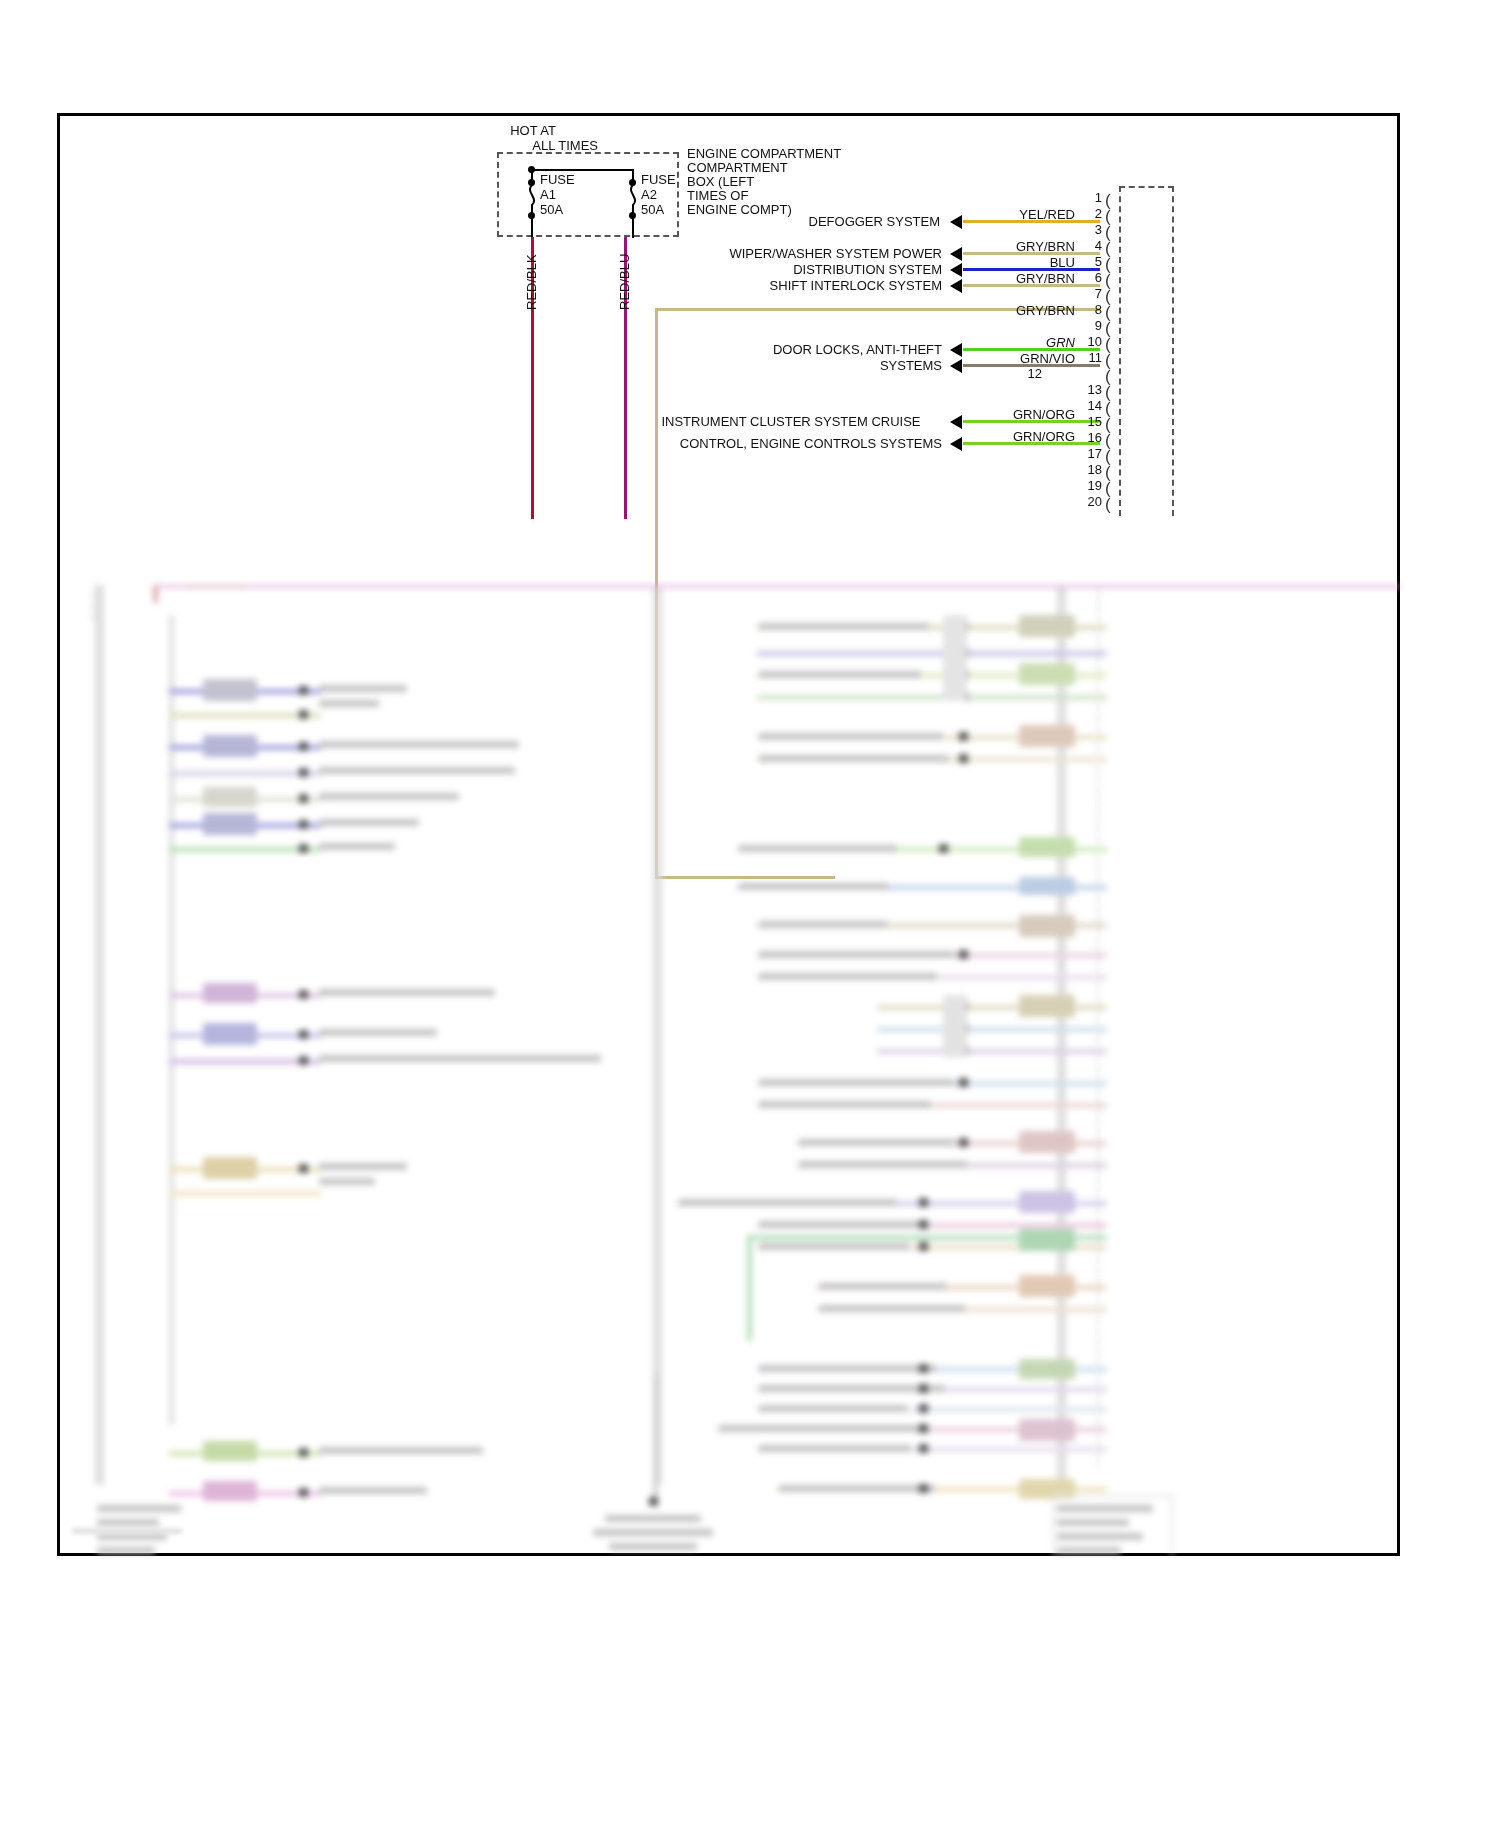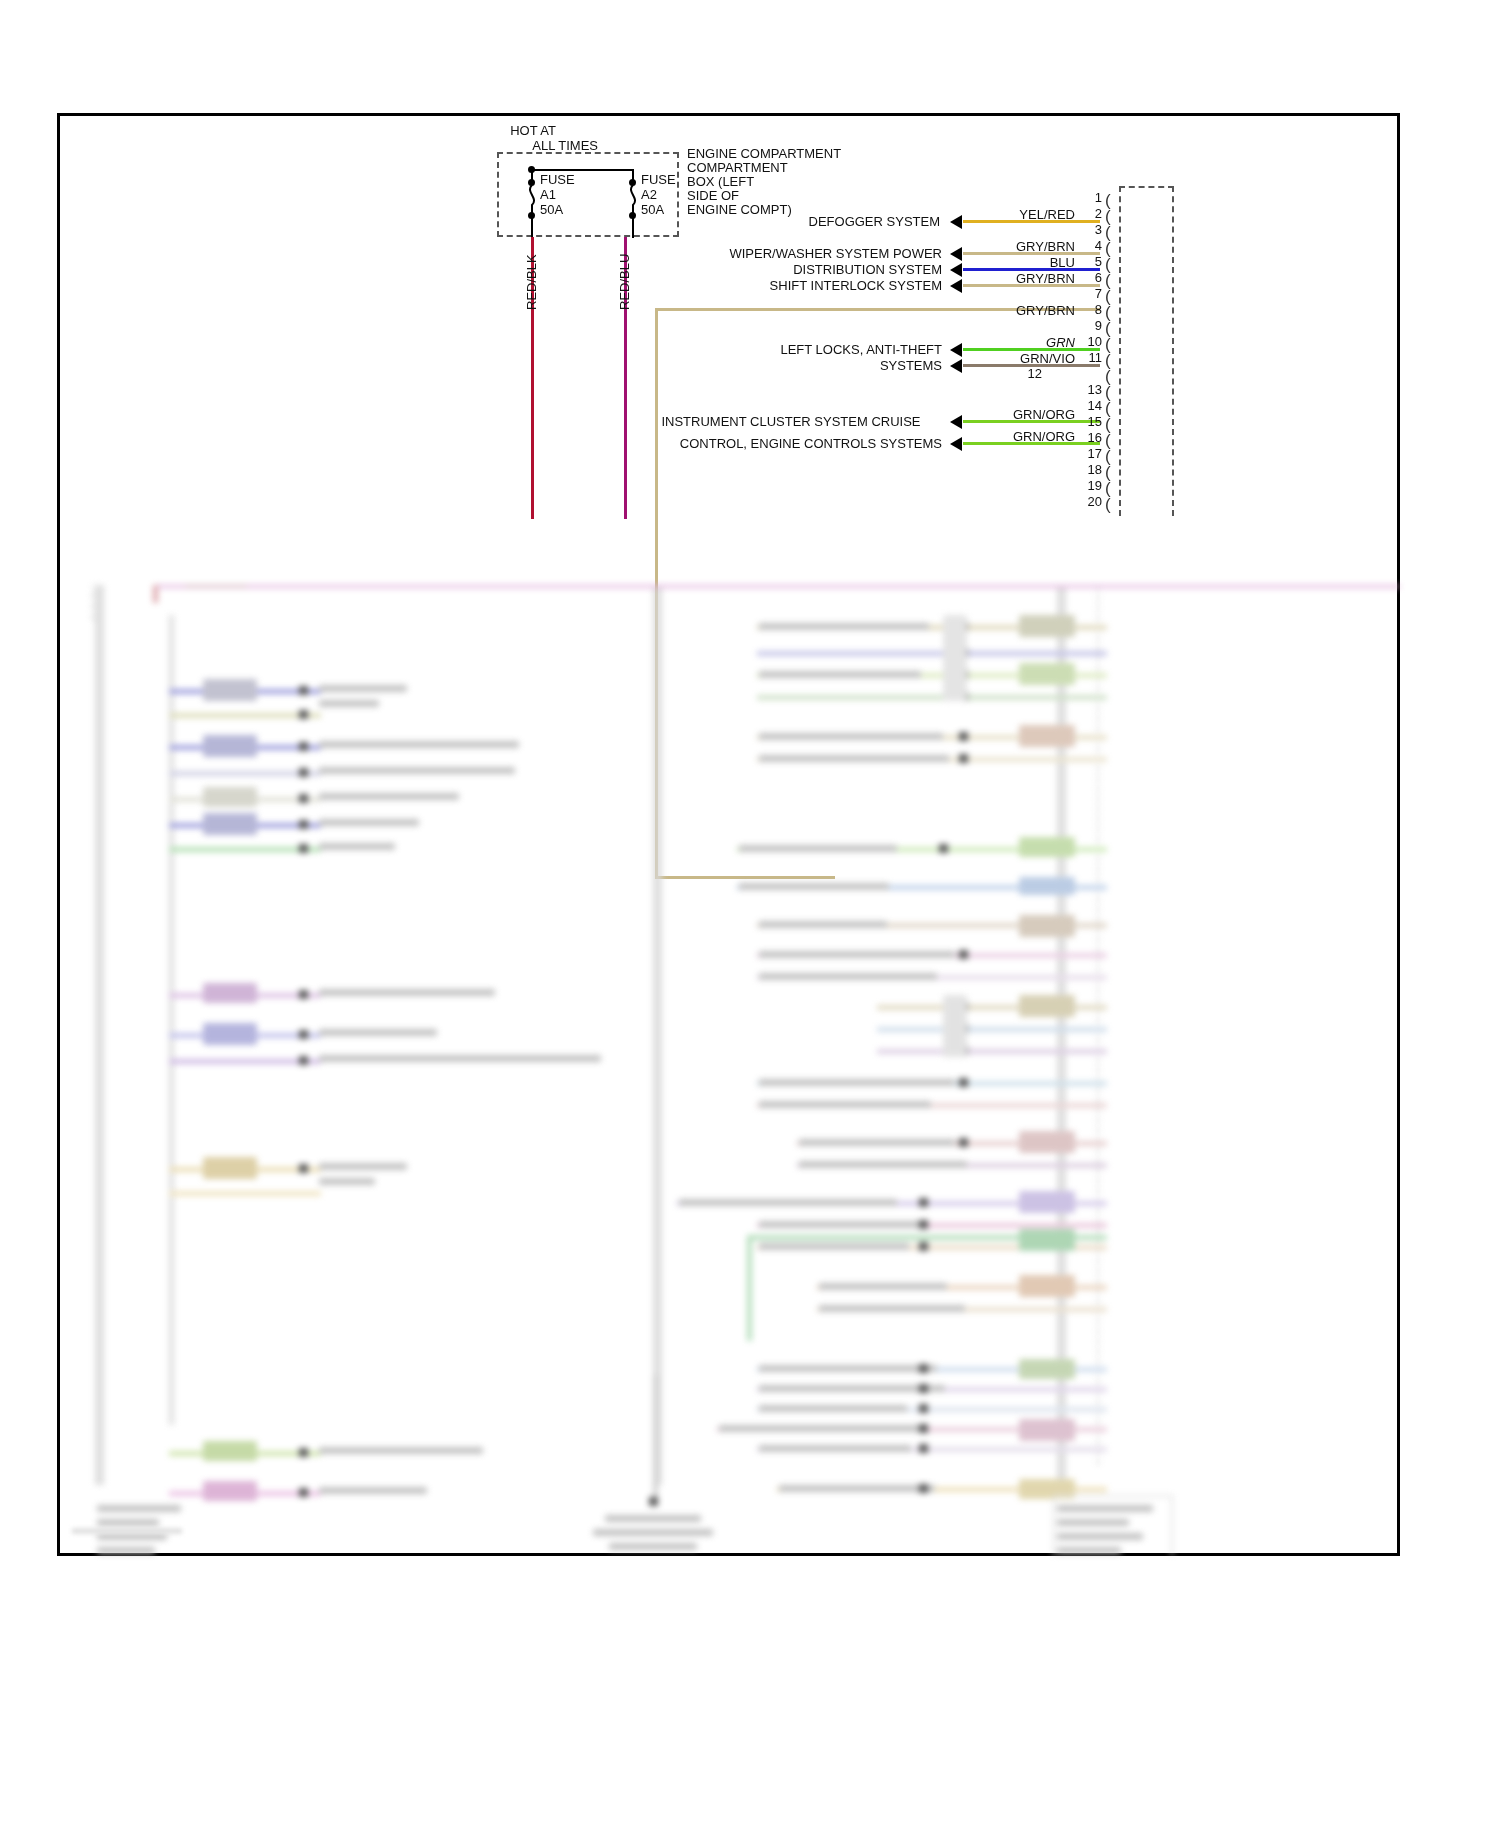--- a/index.html
+++ b/index.html
@@ -80,21 +80,21 @@
   </svg>
   <div class="dot" style="left:629px;top:172px;"></div>
   <div class="blkline" style="left:632px;top:176px;width:2px;height:22px;"></div>
   <div class="lbl" style="left:641px;top:132px;">FUSE</div>
   <div class="lbl" style="left:641px;top:147px;">A2</div>
   <div class="lbl" style="left:641px;top:162px;">50A</div>
 
   <div class="lbl" style="left:687px;top:106px;">ENGINE COMPARTMENT</div>
   <div class="lbl" style="left:687px;top:120px;">COMPARTMENT</div>
   <div class="lbl" style="left:687px;top:134px;">BOX (LEFT</div>
-  <div class="lbl" style="left:687px;top:148px;">SIDE OF</div>
+  <div class="lbl" style="left:687px;top:148px;">TIMES OF</div>
   <div class="lbl" style="left:687px;top:162px;">ENGINE COMPT)</div>
 
   <div class="vwire" style="left:531px;top:197px;height:282px;background:#b01030;"></div>
   <div class="vlbl" style="left:524px;top:270px;">RED/BLK</div>
 
   <div class="vwire" style="left:624px;top:197px;height:282px;background:#a01070;"></div>
   <div class="vlbl" style="left:617px;top:270px;">RED/BLU</div>
 
   <div class="wire" style="left:655px;top:268px;width:445px;background:#c8b888;"></div>
   <div class="vwire" style="left:655px;top:268px;height:571px;background:#c8b888;"></div>
@@ -137,21 +137,21 @@
   <div class="pinnum" style="left:1078px;top:246px;">7</div>
   <div class="brk" style="left:1105px;top:248px;">(</div>
 
   <div class="lbl r" style="left:990px;top:263px;width:85px;">GRY/BRN</div>
   <div class="pinnum" style="left:1078px;top:262px;">8</div>
   <div class="brk" style="left:1105px;top:264px;">(</div>
 
   <div class="pinnum" style="left:1078px;top:278px;">9</div>
   <div class="brk" style="left:1105px;top:280px;">(</div>
 
-  <div class="lbl r" style="left:680px;top:302px;width:262px;">LEFT LOCKS, ANTI-THEFT</div>
+  <div class="lbl r" style="left:680px;top:302px;width:262px;">DOOR LOCKS, ANTI-THEFT</div>
   <div class="arrow" style="left:950px;top:303px;"></div>
   <div class="wire" style="left:963px;top:308px;width:137px;background:#50d020;"></div>
   <div class="lbl r" style="left:990px;top:295px;width:85px;font-style:italic;">GRN</div>
   <div class="pinnum" style="left:1078px;top:294px;">10</div>
   <div class="brk" style="left:1105px;top:296px;">(</div>
 
   <div class="lbl r" style="left:760px;top:318px;width:182px;">SYSTEMS</div>
   <div class="arrow" style="left:950px;top:319px;"></div>
   <div class="wire" style="left:963px;top:324px;width:137px;background:#8a7a6a;"></div>
   <div class="lbl r" style="left:990px;top:311px;width:85px;">GRN/VIO</div>

